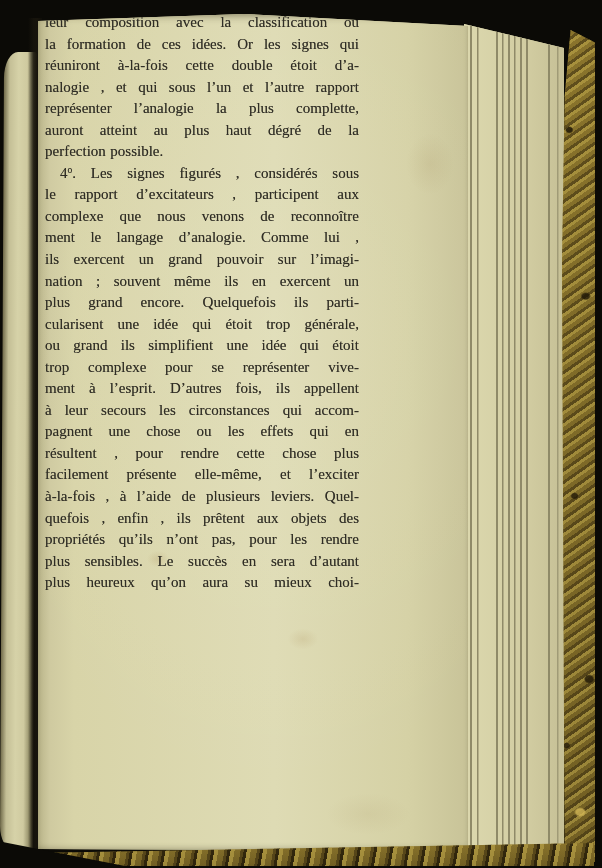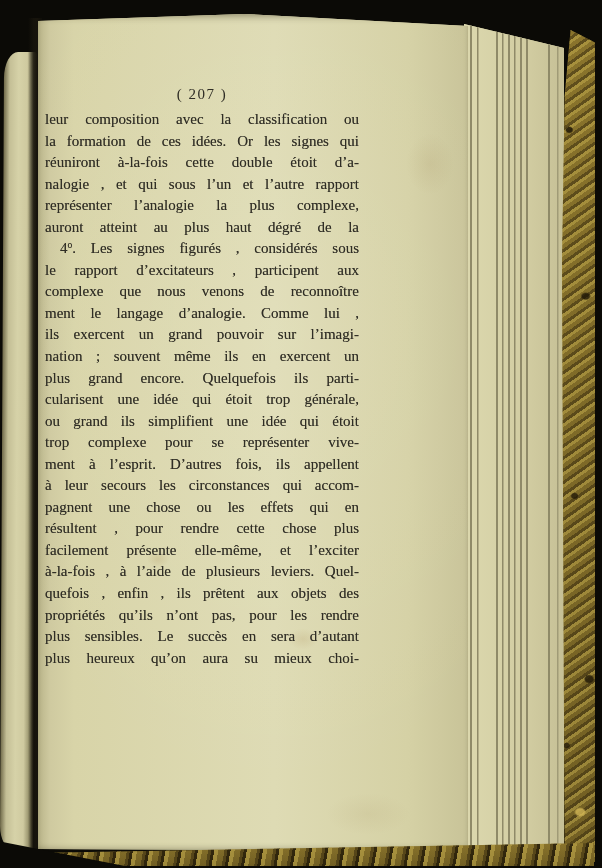--- a/index.html
+++ b/index.html
@@ -135,21 +135,20 @@
 <div class="scene">
   <div class="board-top-left"></div>
   <div class="left-sliver"></div>
   <div class="gutter"></div>
   <div class="page-edges"></div>
   <div class="board-right marble"></div>
   <div class="board-bottom"></div>
   <div class="wedge-bl"></div>
 
   <div class="page">
-    <div class="pagenum">( 207 )</div>
     <div class="textblock">
         <div class="line">
           <span class="word"><span>leur</span></span>
           <span class="word"><span>composition</span></span>
           <span class="word"><span>avec</span></span>
           <span class="word"><span>la</span></span>
           <span class="word"><span>classification</span></span>
           <span class="word"><span>ou</span></span>
         </div>
         <div class="line">
@@ -180,31 +179,35 @@
           <span class="word"><span>l’un</span></span>
           <span class="word"><span>et</span></span>
           <span class="word"><span>l’autre</span></span>
           <span class="word"><span>rapport</span></span>
         </div>
         <div class="line">
           <span class="word"><span>représenter</span></span>
           <span class="word"><span>l’analogie</span></span>
           <span class="word"><span>la</span></span>
           <span class="word"><span>plus</span></span>
-          <span class="word"><span>complexe,</span></span>
+          <span class="word"><span>complette,</span></span>
         </div>
         <div class="line">
           <span class="word"><span>auront</span></span>
           <span class="word"><span>atteint</span></span>
           <span class="word"><span>au</span></span>
           <span class="word"><span>plus</span></span>
           <span class="word"><span>haut</span></span>
           <span class="word"><span>dégré</span></span>
           <span class="word"><span>de</span></span>
           <span class="word"><span>la</span></span>
+        </div>
+        <div class="line last">
+          <span class="word"><span>perfection</span></span>
+          <span class="word"><span>possible.</span></span>
         </div>
         <div class="line indent">
           <span class="word"><span>4</span><span class="sup">o</span><span>.</span></span>
           <span class="word"><span>Les</span></span>
           <span class="word"><span>signes</span></span>
           <span class="word"><span>figurés</span></span>
           <span class="word"><span>,</span></span>
           <span class="word"><span>considérés</span></span>
           <span class="word"><span>sous</span></span>
         </div>

